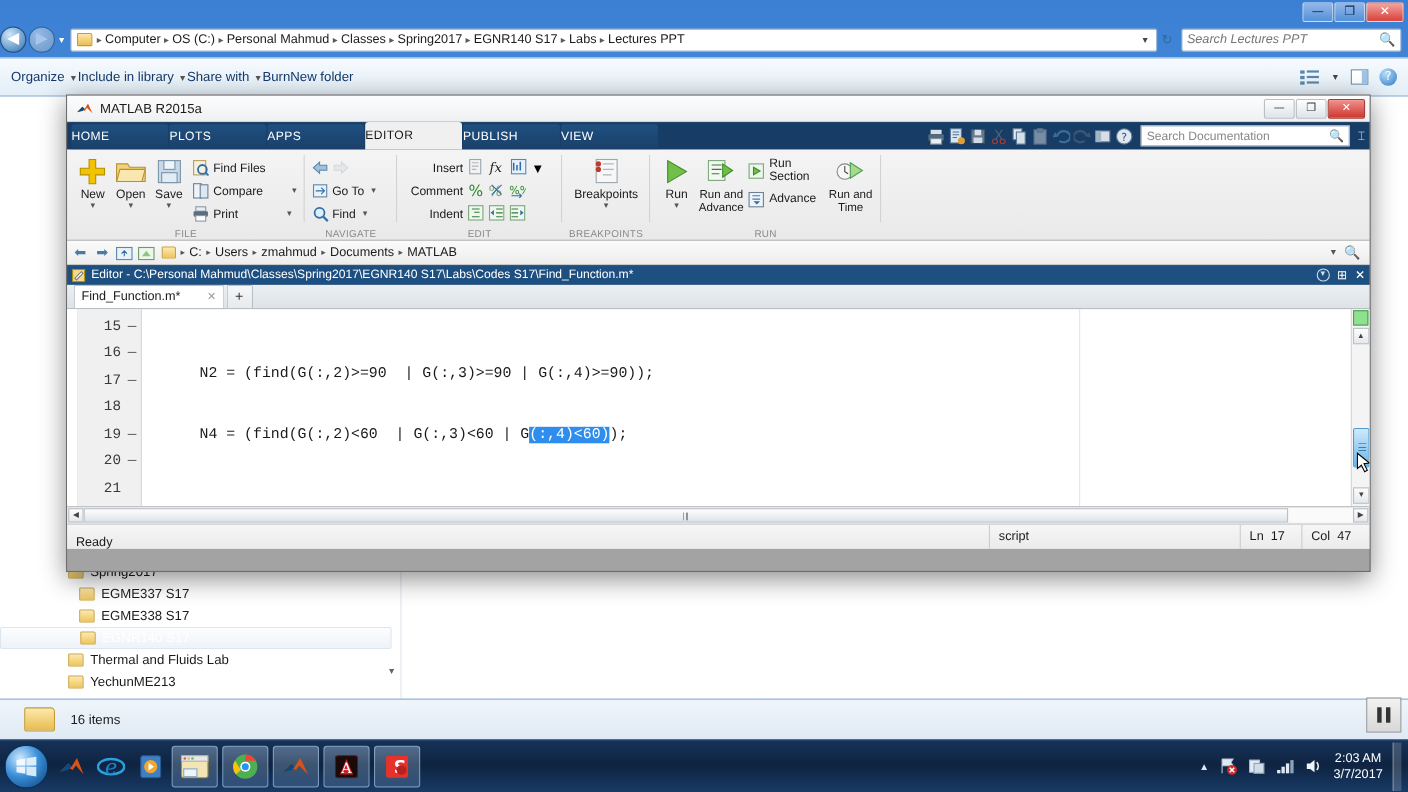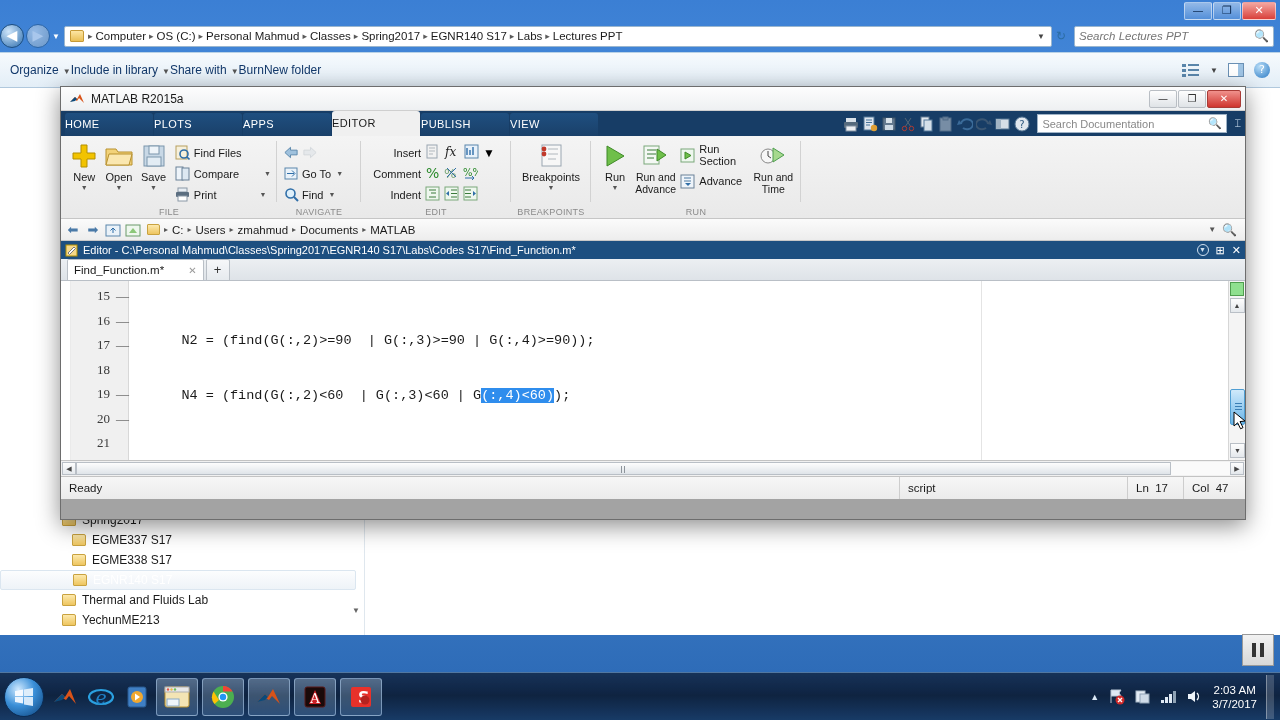--- a/index.html
+++ b/index.html
@@ -260,21 +260,21 @@
   }
 
   
   .ml-code {
     position:relative; height:180px; background:#fff; display:flex;
     border-bottom:1px solid #c3c3c3; overflow:hidden;
   }
   .gutter-left { width:10px; background:#fff; border-right:1px solid #eaeaea; }
   .gutter {
     width:58px; background:#f0f0f0; border-right:1px solid #d8d8d8;
-    font-family:Liberation Serif, serif; font-size:13px; color:#3a3a3a;
+    font-family:Liberation Mono, monospace; font-size:13px; color:#3a3a3a;
     padding-top:3px; flex:none;
   }
   .gline { height:24.5px; display:flex; align-items:center; justify-content:flex-end; padding-right:4px; gap:6px; }
   .gline .dash { color:#555; width:8px; text-align:center; }
   .codearea {
     flex:1; position:relative; padding-top:3px; overflow:hidden;
     font-family:"Liberation Mono", monospace; font-size:13.5px; color:#1a1a1a;
     white-space:pre;
   }
   .cline { height:24.5px; line-height:24.5px; padding-left:20px; }
@@ -326,21 +326,21 @@
   }
   .hs-thumb::after{
     content:""; position:absolute; left:50%; margin-left:-3px; top:3px;
     width:6px; height:7px;
     background:repeating-linear-gradient(90deg,#8d949b 0 1px,transparent 1px 3px);
   }
 
   
   .ml-status {
     height:22px; background:linear-gradient(180deg,#f6f6f6,#ebebeb);
-    display:flex; align-items:center; font-size:11.5px; color:#1a1a1a;
+    display:flex; align-items:flex-end; font-size:11.5px; color:#1a1a1a;
   }
   .ml-status .ready { padding-left:8px; }
   .ml-status .seg {
     border-left:1px solid #cdcdcd; height:22px; display:flex; align-items:center;
     padding:0 8px;
   }
   .ml-status .spacer { flex:1; }
 
   
   #taskbar {
@@ -463,20 +463,24 @@
       </div>
       <div class="tree-row" style="padding-left:62px">
         <span class="tf"></span>
         <span>YechunME213</span>
       </div>
       <div class="tree-scroll-dn" style="top:518px">▼</div>
     </div>
     <div class="exp-right"></div>
   </div>
 
+  <div class="exp-status">
+    <div class="st-folder"></div>
+    <div class="st-text">16 items</div>
+  </div>
 </div>
 
 <div id="matlab">
 
   <div class="ml-title">
     <div class="ml-logo">
       <svg width="16" height="14" viewBox="0 0 16 14">
         <path d="M1 10 L6 5 L8 7 L11 2 L15 11 L10 6 L8 9 L5 7 Z" fill="#d95319"></path>
         <path d="M1 10 L6 5 L8 7 L6 9 Z" fill="#0b4a7a"></path>
       </svg>

